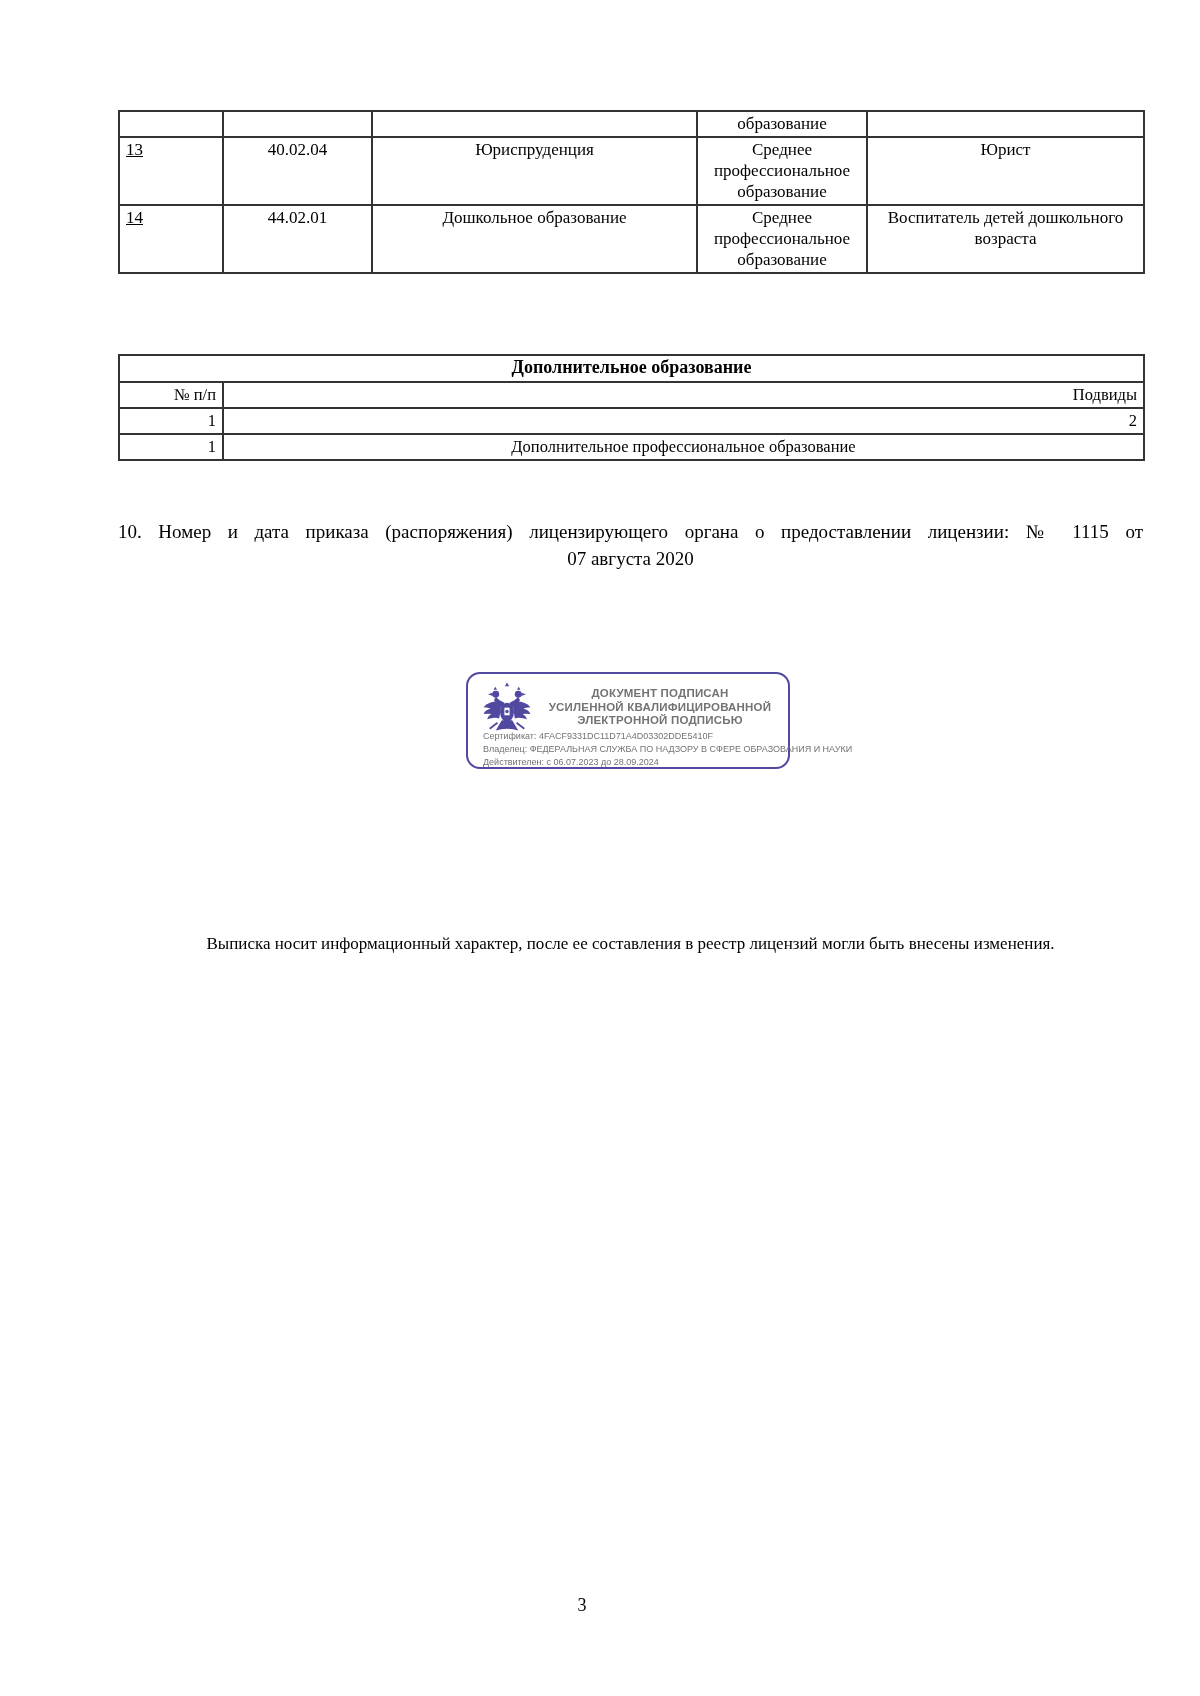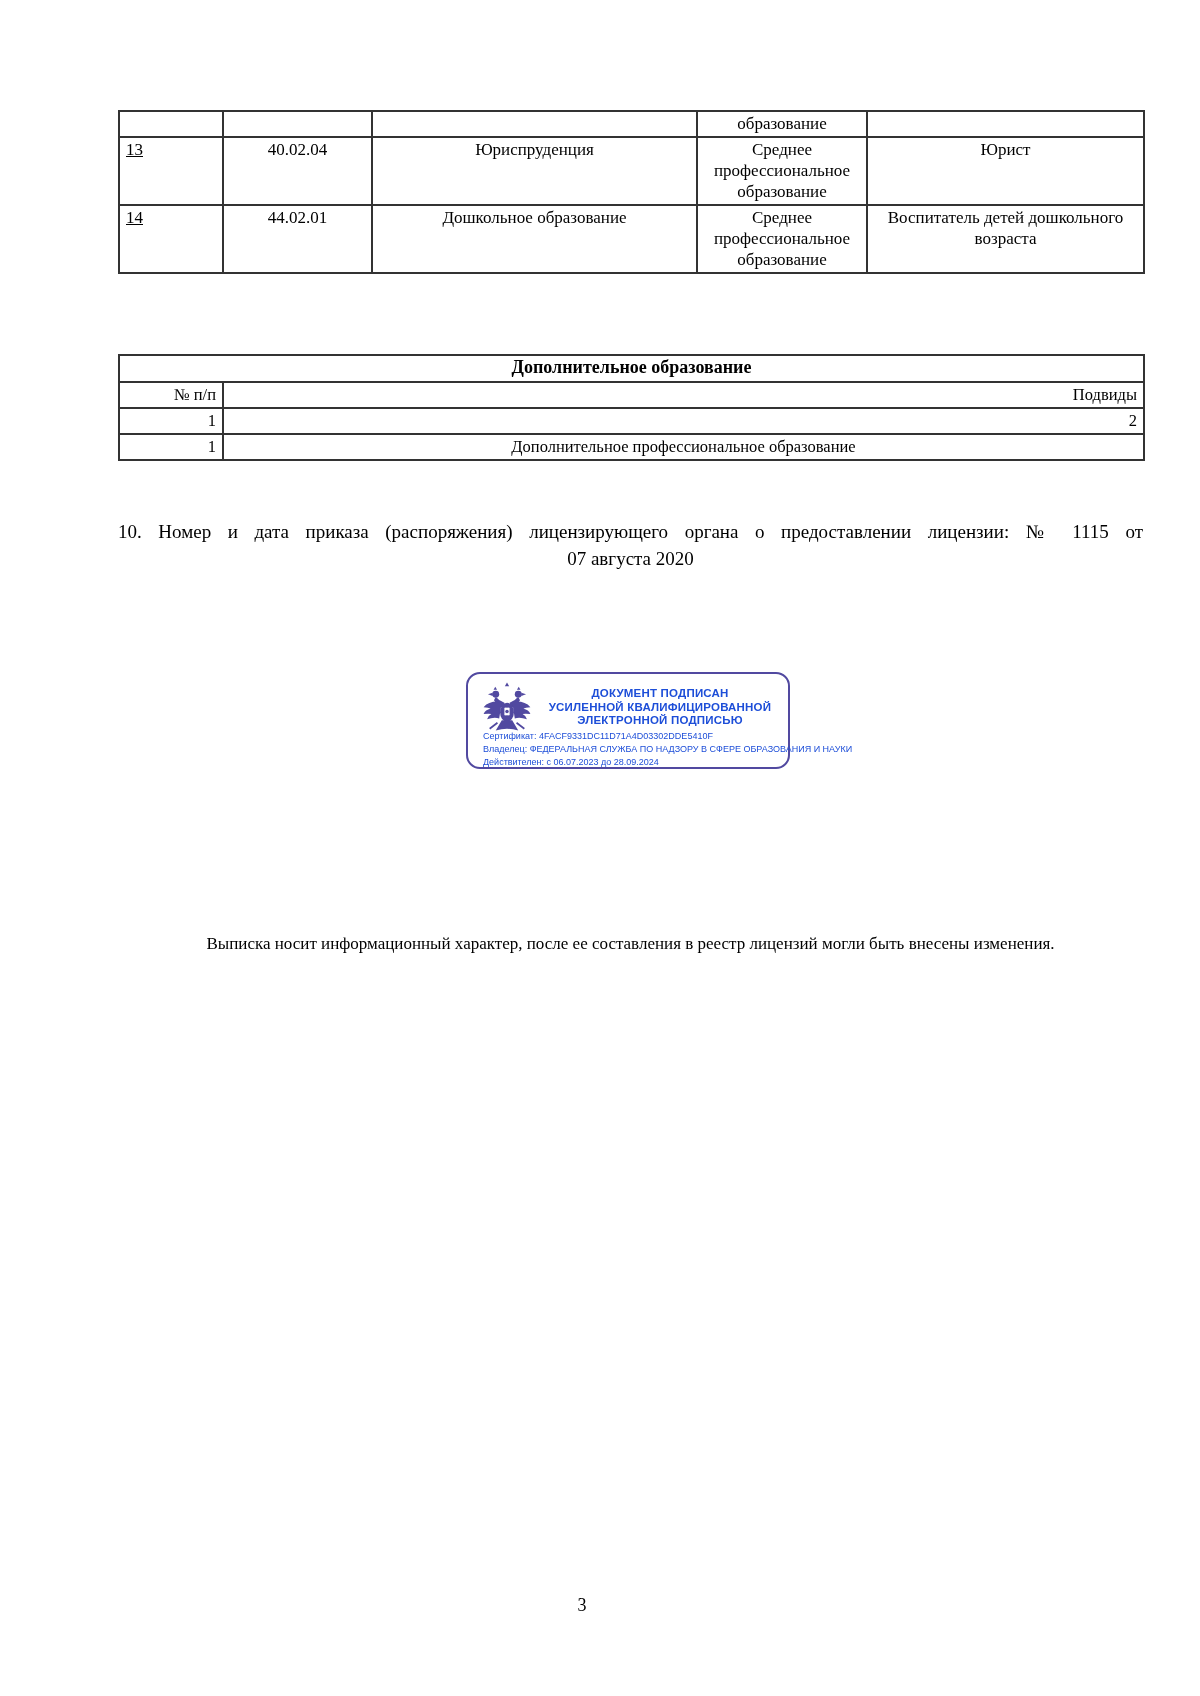--- a/index.html
+++ b/index.html
@@ -53,21 +53,21 @@
   }
   #clause10 .l1 { text-align: justify; text-align-last: justify; }
   #clause10 .l2 { text-align: center; }
 
   
   #stamp {
     position: absolute; top: 672px; left: 466px;
     width: 324px; height: 97px;
     border: 2px solid #5149a0;
     border-radius: 14px;
-    color: #1d4ed8;
+    color: #737373;
     font-family: "Liberation Sans", sans-serif;
     background: #fff;
   }
   #stamp .eagle { position: absolute; left: 13px; top: 7px; }
   #stamp .stamp-title {
     position: absolute; left: 70px; top: 13px; width: 244px;
     text-align: center; font-weight: bold;
     font-size: 11.5px; line-height: 13.5px;
     letter-spacing: 0.2px;
   }

